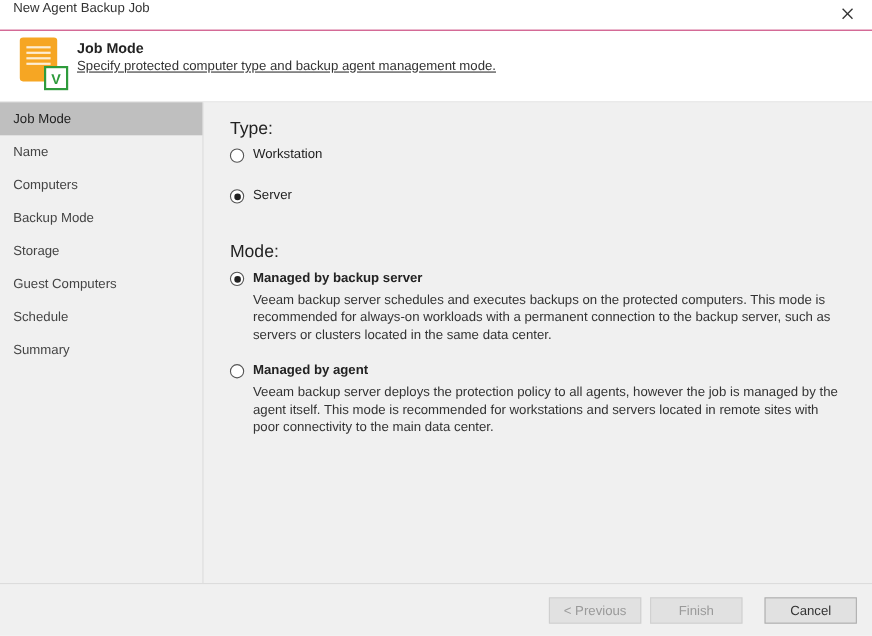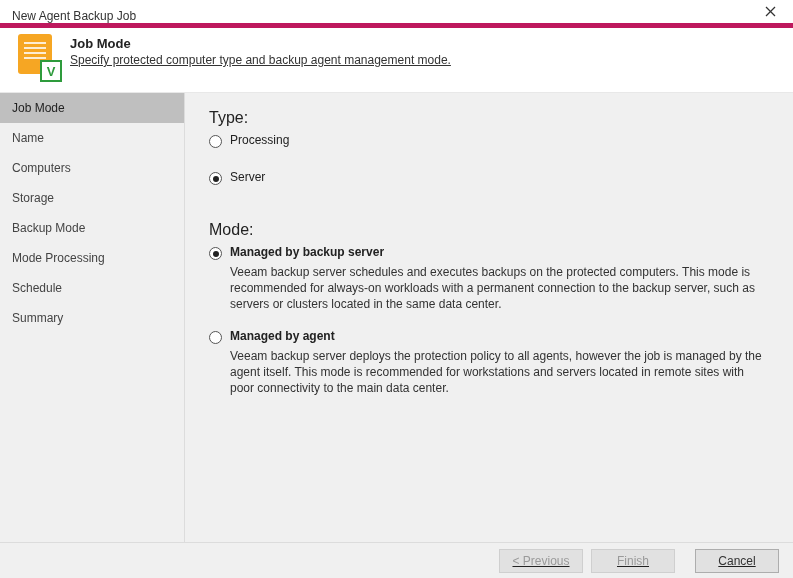--- a/index.html
+++ b/index.html
@@ -12,24 +12,24 @@
     color: #222;
     overflow: hidden;
   }
   .dialog {
     width: 793px; height: 578px;
     display: flex; flex-direction: column;
     background: #f0f0f0;
   }
   .titlebar {
     height: 28px;
-    display: flex; align-items: flex-end;
+    display: flex; align-items: flex-start;
     padding: 0 8px 0 12px;
     background: #ffffff;
-    border-bottom: 5px solid #be185d;
+    border-bottom: 1px solid #be185d;
   }
   .titlebar .title {
     flex: 1;
     font-size: 12px;
     color: #333;
   }
   .titlebar .close {
     width: 30px; height: 24px;
     display: flex; align-items: center; justify-content: center;
     cursor: pointer;
@@ -154,29 +154,28 @@
   .radio-label.bold { font-weight: 700; }
   .desc {
     margin: 2px 0 0 21px;
     color: #333;
     line-height: 1.35;
   }
   .spacer-sm { height: 10px; }
   .spacer-md { height: 16px; }
 
   .footer {
-    height: 36px;
+    height: 48px;
     border-top: 1px solid #dcdcdc;
     display: flex;
     align-items: center;
     justify-content: flex-end;
     padding: 0 14px;
     gap: 8px;
     background: #f0f0f0;
-    text-decoration: underline;
   }
   .btn {
     min-width: 84px;
     height: 24px;
     padding: 0 10px;
     border: 1px solid #adadad;
     background: #e1e1e1;
     font-size: 12px;
     color: #333;
     display: flex; align-items: center; justify-content: center;
@@ -219,34 +218,34 @@
       <div class="hsubtitle">Specify protected computer type and backup agent management mode.</div>
     </div>
   </div>
 
   <div class="body">
 
     <div class="sidebar">
       <div class="step active">Job Mode</div>
       <div class="step">Name</div>
       <div class="step">Computers</div>
+      <div class="step">Backup Mode</div>
       <div class="step">Storage</div>
-      <div class="step">Backup Mode</div>
-      <div class="step">Mode Processing</div>
+      <div class="step">Guest Computers</div>
       <div class="step">Schedule</div>
       <div class="step">Summary</div>
     </div>
 
     <div class="content">
 
       <div class="group-label">Type:</div>
 
       <div class="radio-row">
         <div class="radio"></div>
-        <div class="radio-label">Processing</div>
+        <div class="radio-label">Workstation</div>
       </div>
       <div class="spacer-sm"></div>
       <div class="radio-row">
         <div class="radio checked"></div>
         <div class="radio-label">Server</div>
       </div>
       <div class="spacer-sm"></div>
 
       <div class="spacer-md"></div>
 

